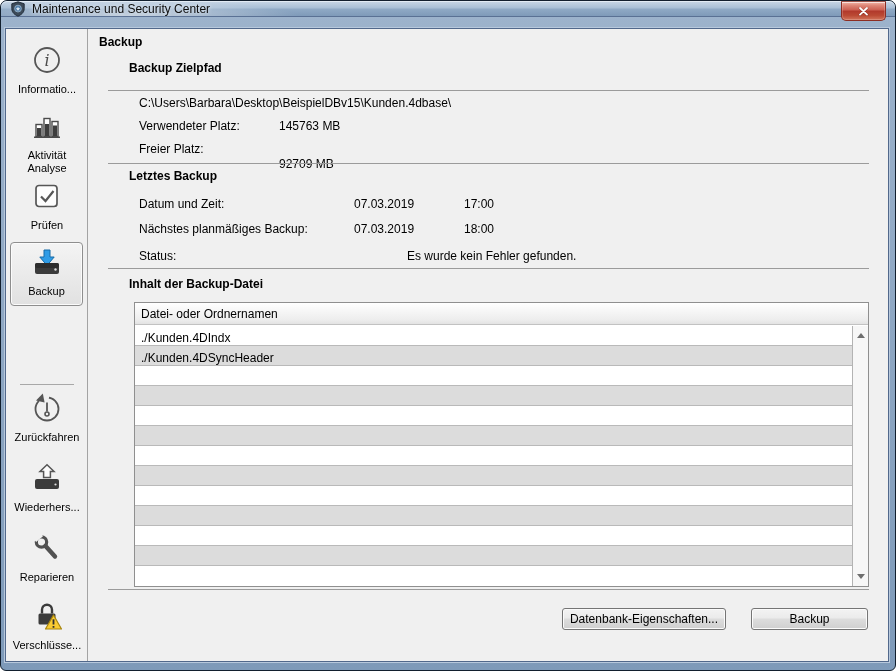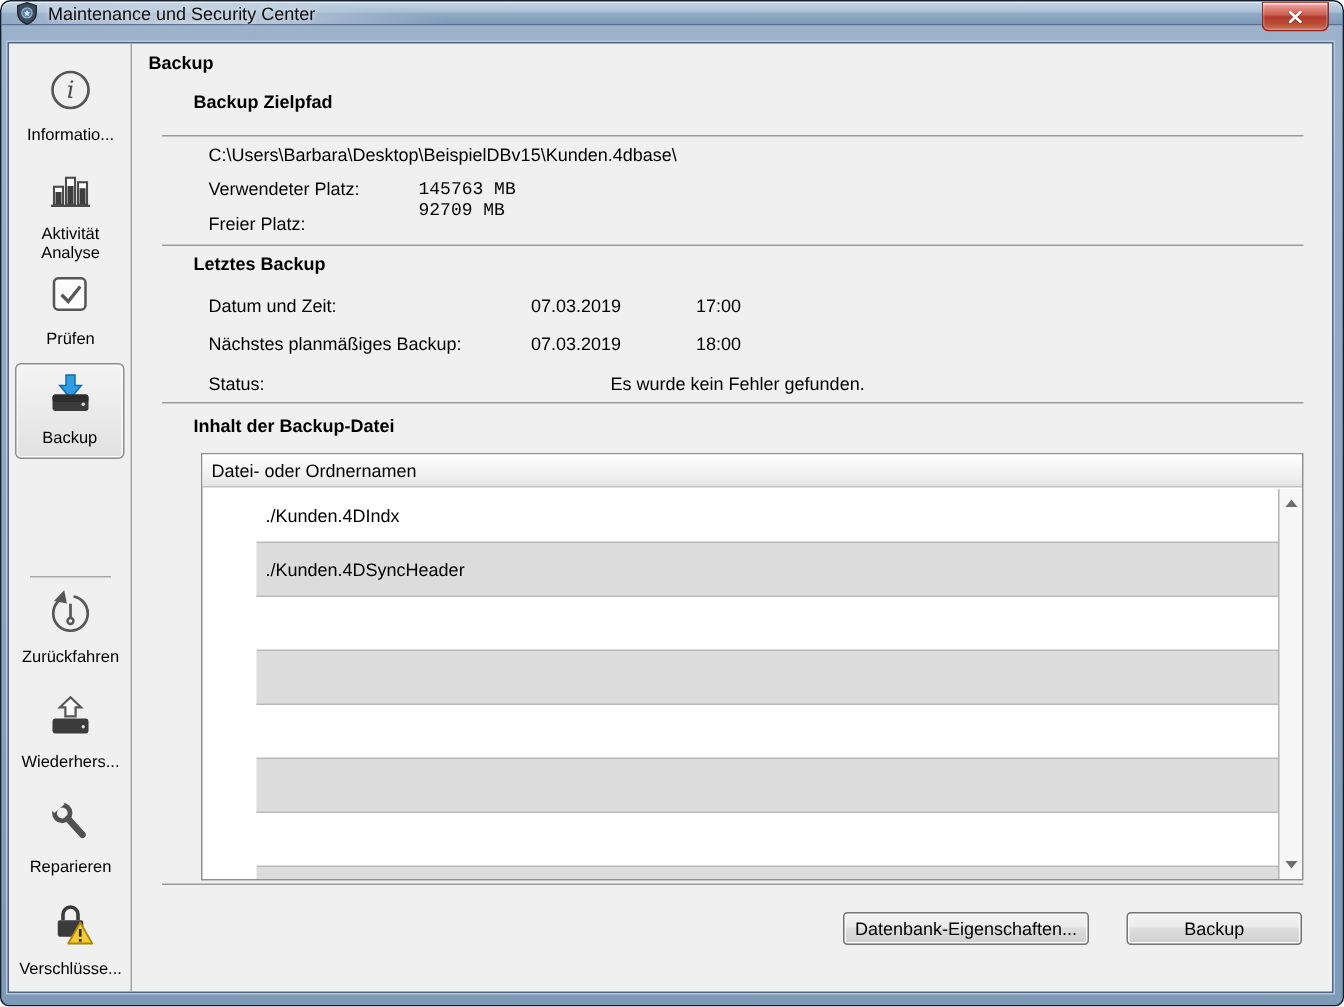--- a/index.html
+++ b/index.html
@@ -45,33 +45,33 @@
     box-shadow:inset 0 0 0 1px #fbfbfb;
   }
   .nav-divider{position:absolute;left:14px;width:54px;height:1px;background:#a8a8a8;}
   
   .main{position:absolute;top:0;left:83px;right:0;bottom:0;font-size:12px;}
   .abs{position:absolute;}
   .page-title{left:10px;top:6px;font-weight:bold;}
   .sec-h{left:40px;font-weight:bold;}
   .sep{left:19px;width:761px;height:1px;background:#9b9b9b;}
   .lbl{left:50px;}
-  .col-val{left:190px;font-family:Liberation Mono, monospace;}
+  .col-val{left:190px;}
   .col-date{left:265px;}
   .col-time{left:375px;}
   .col-status{left:318px;}
   
   .dtable{left:45px;top:273px;width:735px;height:285px;border:1px solid #8f8f8f;background:#fff;}
   .thead{
     height:22px;display:flex;align-items:center;padding-left:6px;
     background:linear-gradient(180deg,#ffffff,#ededed 80%,#e3e3e3);
     border-bottom:1px solid #c2c2c2;
   }
   .tbody{position:absolute;top:23px;bottom:0;left:0;right:16px;overflow:hidden;}
-  .trow{height:36px;border-bottom:1px solid #b9b9b9;display:flex;align-items:center;padding-left:6px;background:#fff;margin-left:36px;}
+  .trow{height:20px;border-bottom:1px solid #b9b9b9;display:flex;align-items:flex-end;padding-left:6px;background:#fff;}
   .trow:nth-child(even){background:#dcdcdc;}
   .vscroll{position:absolute;top:23px;bottom:0;right:0;width:16px;background:#f7f7f7;border-left:1px solid #b3b3b3;}
   .arr{position:absolute;left:4px;width:0;height:0;}
   .arr-up{top:7px;border-left:4px solid transparent;border-right:4px solid transparent;border-bottom:5px solid #6e6e6e;}
   .arr-down{bottom:7px;border-left:4px solid transparent;border-right:4px solid transparent;border-top:5px solid #6e6e6e;}
   
   .btn{
     top:579px;height:22px;display:flex;align-items:center;justify-content:center;
     border:1px solid #757575;border-radius:3px;font-size:12px;cursor:default;
     background:linear-gradient(180deg,#f3f3f3,#ebebeb 45%,#dddddd 50%,#cfcfcf);
@@ -213,21 +213,21 @@
     <div class="main">
 
       <div class="abs page-title">Backup</div>
 
       <div class="abs sec-h" style="top:32px">Backup Zielpfad</div>
       <div class="abs sep" style="top:61px"></div>
       <div class="abs lbl" style="top:67px">C:\Users\Barbara\Desktop\BeispielDBv15\Kunden.4dbase\</div>
       <div class="abs lbl" style="top:90px">Verwendeter Platz:</div>
       <div class="abs col-val" style="top:90px">145763 MB</div>
       <div class="abs lbl" style="top:113px">Freier Platz:</div>
-      <div class="abs col-val" style="top:104px">92709 MB</div>
+      <div class="abs col-val" style="top:128px">92709 MB</div>
 
       <div class="abs sep" style="top:134px"></div>
       <div class="abs sec-h" style="top:140px">Letztes Backup</div>
       <div class="abs lbl" style="top:168px">Datum und Zeit:</div>
       <div class="abs col-date" style="top:168px">07.03.2019</div>
       <div class="abs col-time" style="top:168px">17:00</div>
       <div class="abs lbl" style="top:193px">Nächstes planmäßiges Backup:</div>
       <div class="abs col-date" style="top:193px">07.03.2019</div>
       <div class="abs col-time" style="top:193px">18:00</div>
       <div class="abs lbl" style="top:220px">Status:</div>

